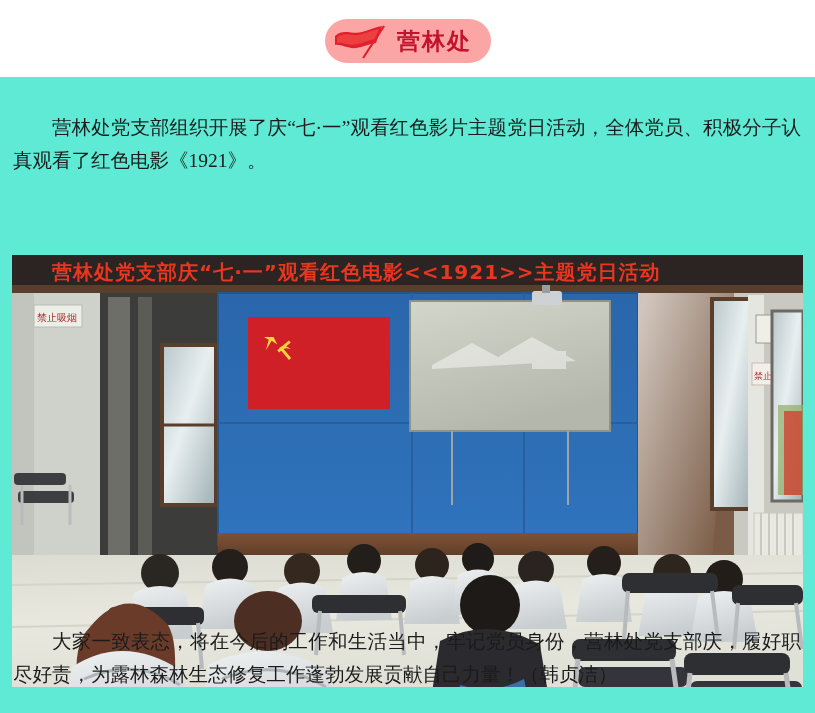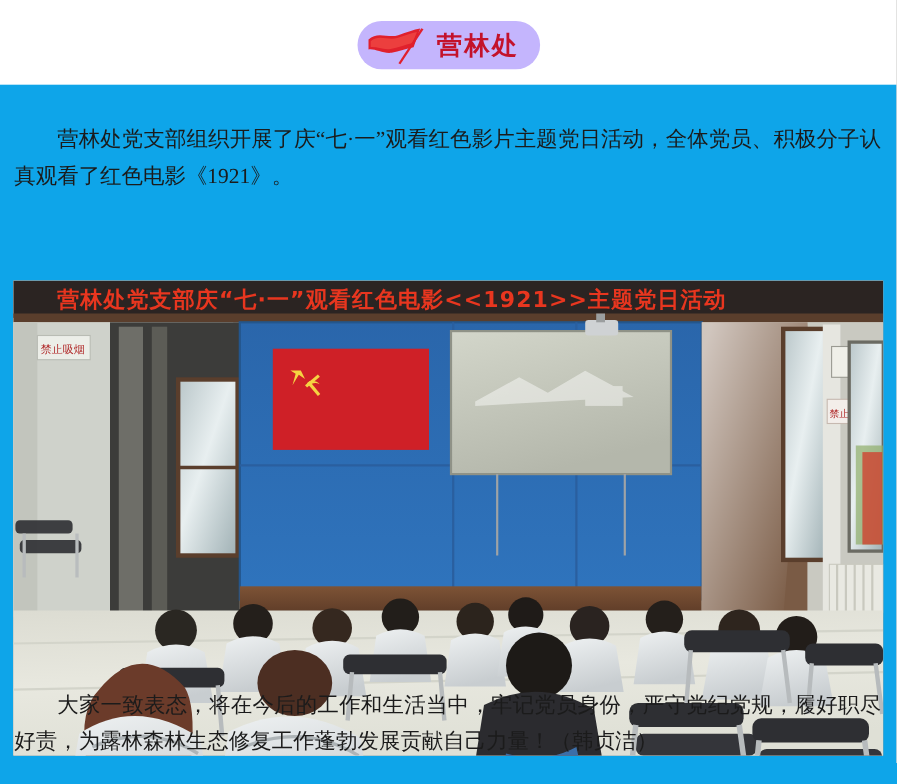--- a/index.html
+++ b/index.html
@@ -28,21 +28,21 @@
     height: 77px;
     background: #ffffff;
   }
   .title-pill {
     position: absolute;
     left: 325px;
     top: 19px;
     width: 166px;
     height: 44px;
     border-radius: 22px;
-    background: #c4b5fd;
+    background: #fca5a5;
     display: flex;
     align-items: center;
     box-sizing: border-box;
     padding-left: 8px;
   }
   .flag-icon {
     width: 62px;
     height: 34px;
     flex: 0 0 auto;
     display: block;
@@ -57,21 +57,21 @@
     margin-left: 2px;
     line-height: 1;
     white-space: nowrap;
   }
   
   .body-area {
     position: absolute;
     left: 0; top: 77px;
     width: 815px;
     height: 636px;
-    background: #0ea5e9;
+    background: #5eead4;
   }
   .para {
     font-family: "Liberation Serif", "DejaVu Serif", serif;
     font-size: 19.5px;
     line-height: 33px;
     color: #1b1b1b;
     text-align: justify;
     text-justify: inter-ideograph;
     text-indent: 2em;
     margin: 0;
@@ -336,16 +336,16 @@
           </g>
 
           <g>
             <rect x="720" y="330" width="71" height="20" rx="7" fill="#2e2f33"></rect>
             <path d="M726 348 l-4 46 M784 348 l6 46" stroke="#b7bbbd" stroke-width="4" fill="none"></path>
           </g>
         </g>
       </svg>
     </div>
 
-    <p class="para para-bottom">大家一致表态，将在今后的工作和生活当中，牢记党员身份，严守党纪党规，履好职尽好责，为露林森林生态修复工作蓬勃发展贡献自己力量！（韩贞洁）</p>
+    <p class="para para-bottom">大家一致表态，将在今后的工作和生活当中，牢记党员身份，营林处党支部庆，履好职尽好责，为露林森林生态修复工作蓬勃发展贡献自己力量！（韩贞洁）</p>
 
   </div>
 </div>
 
 </body></html>

